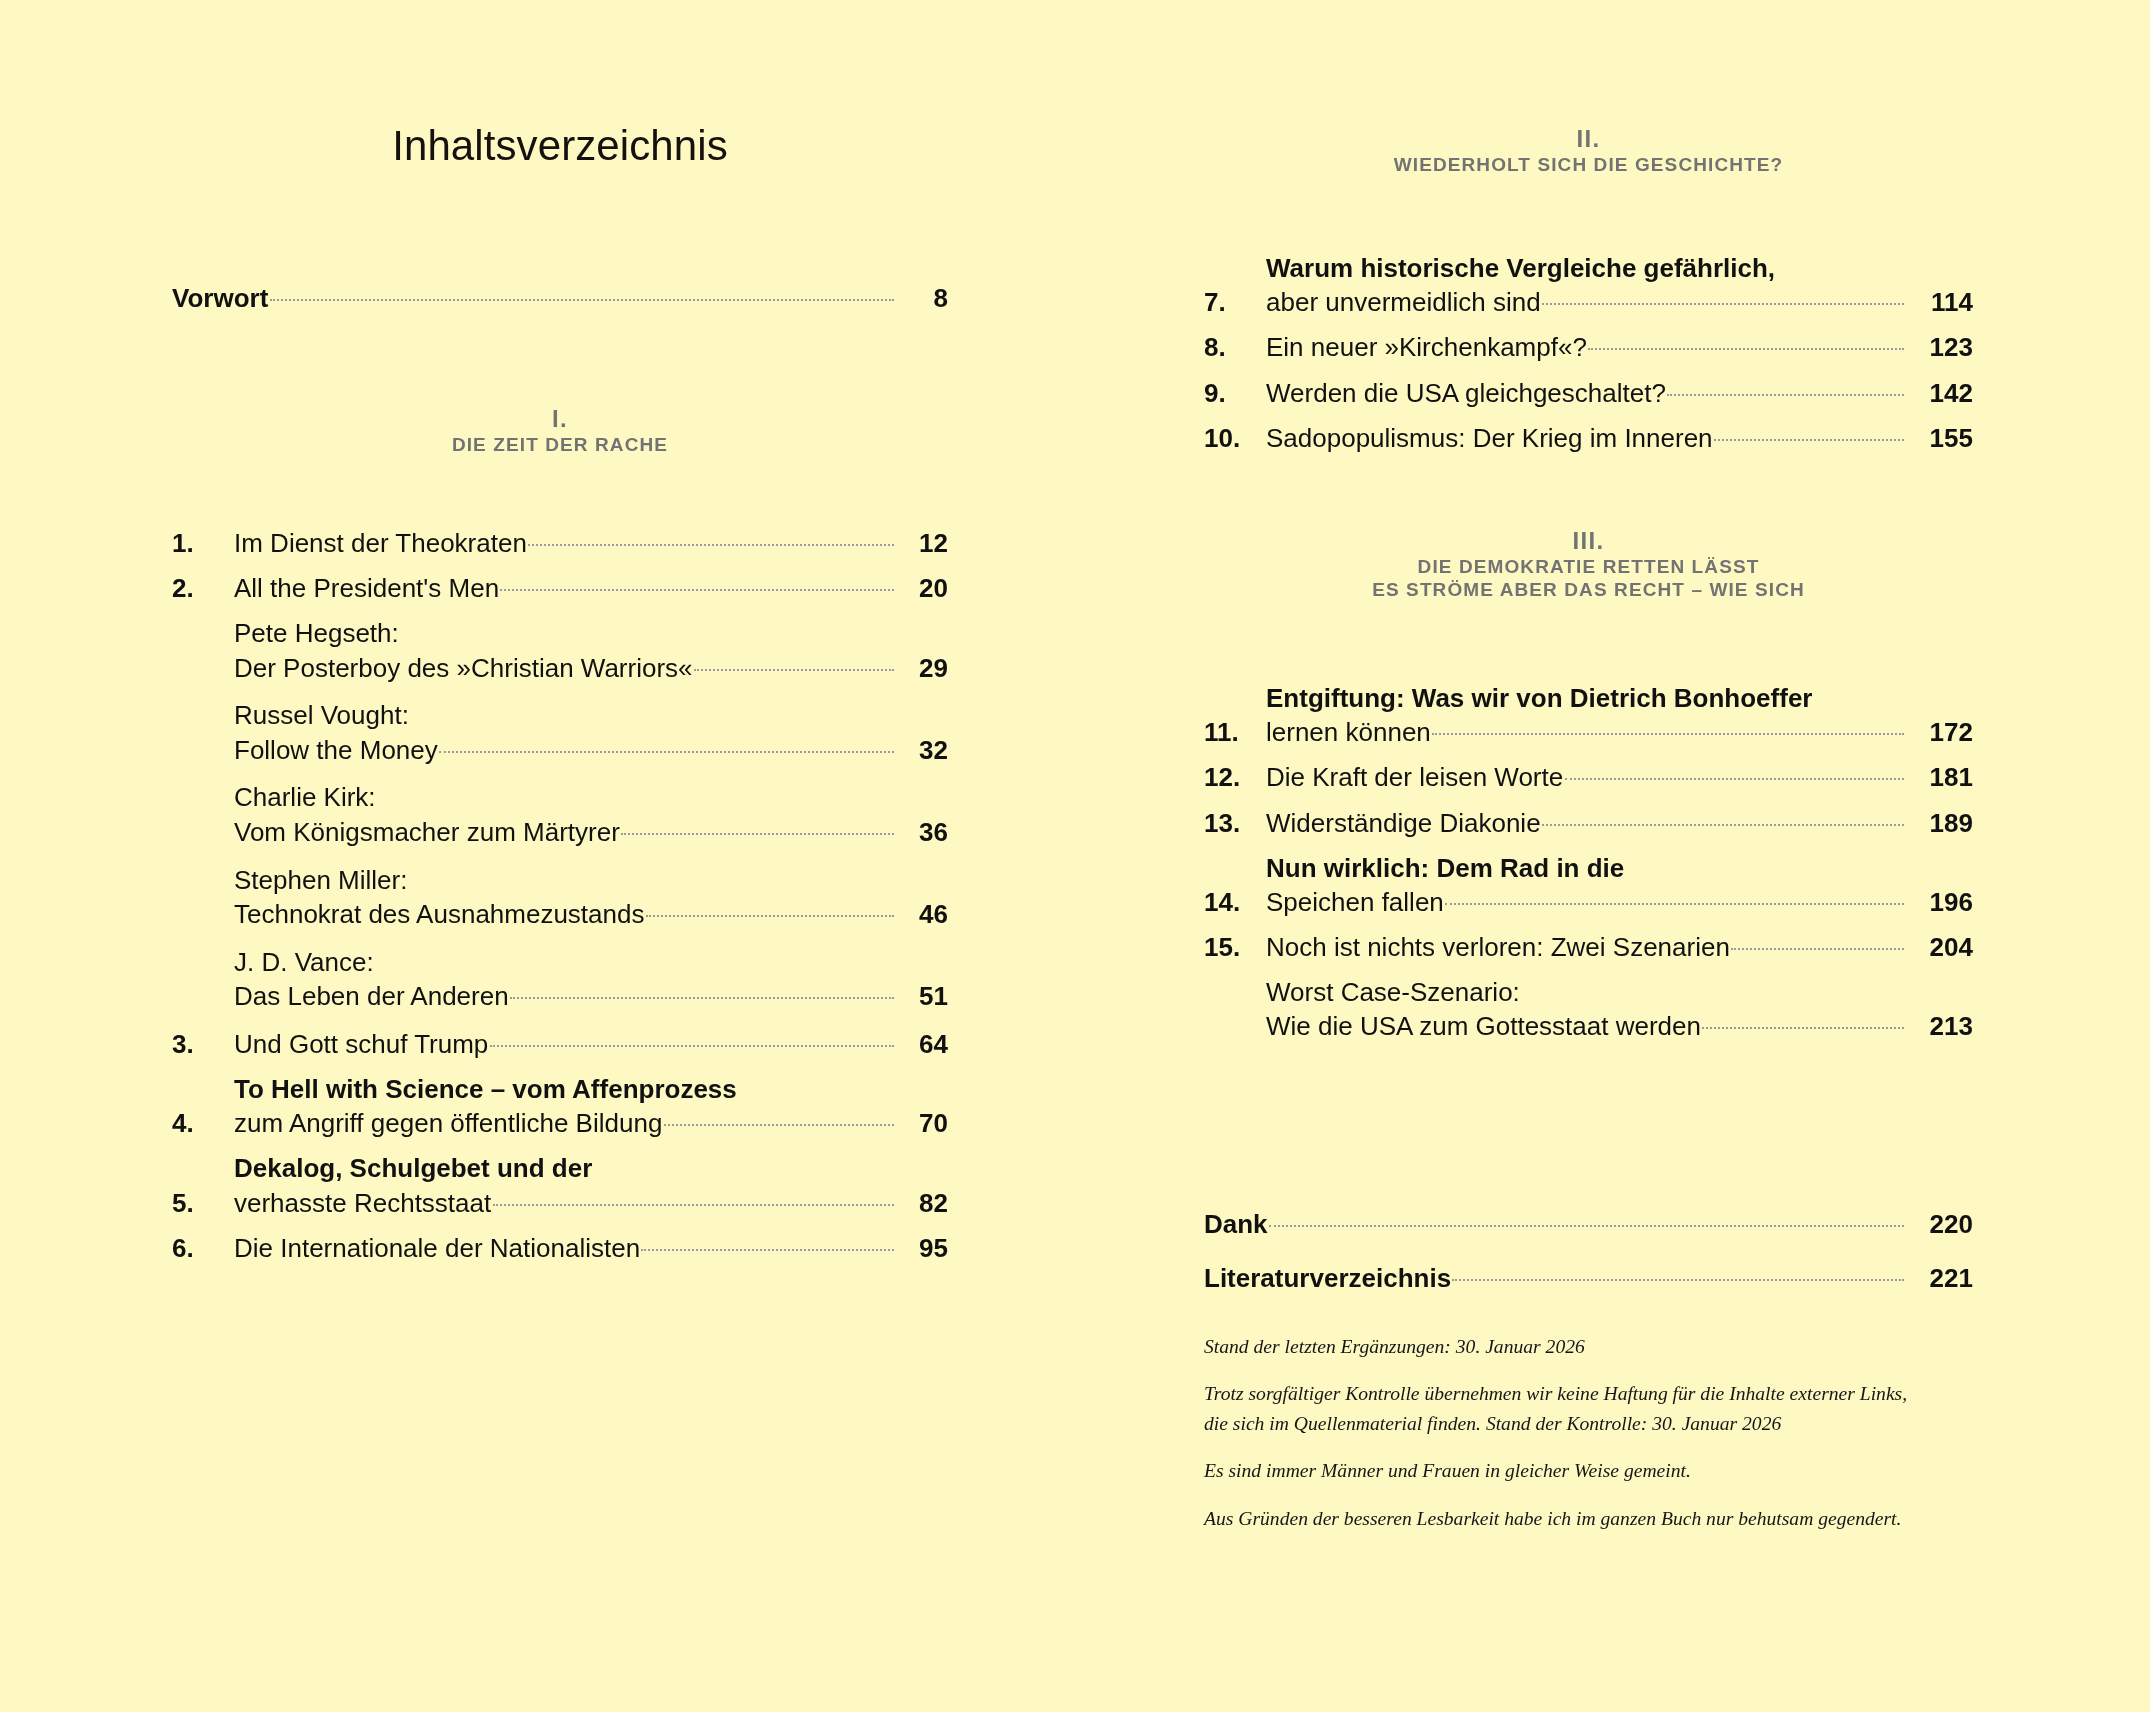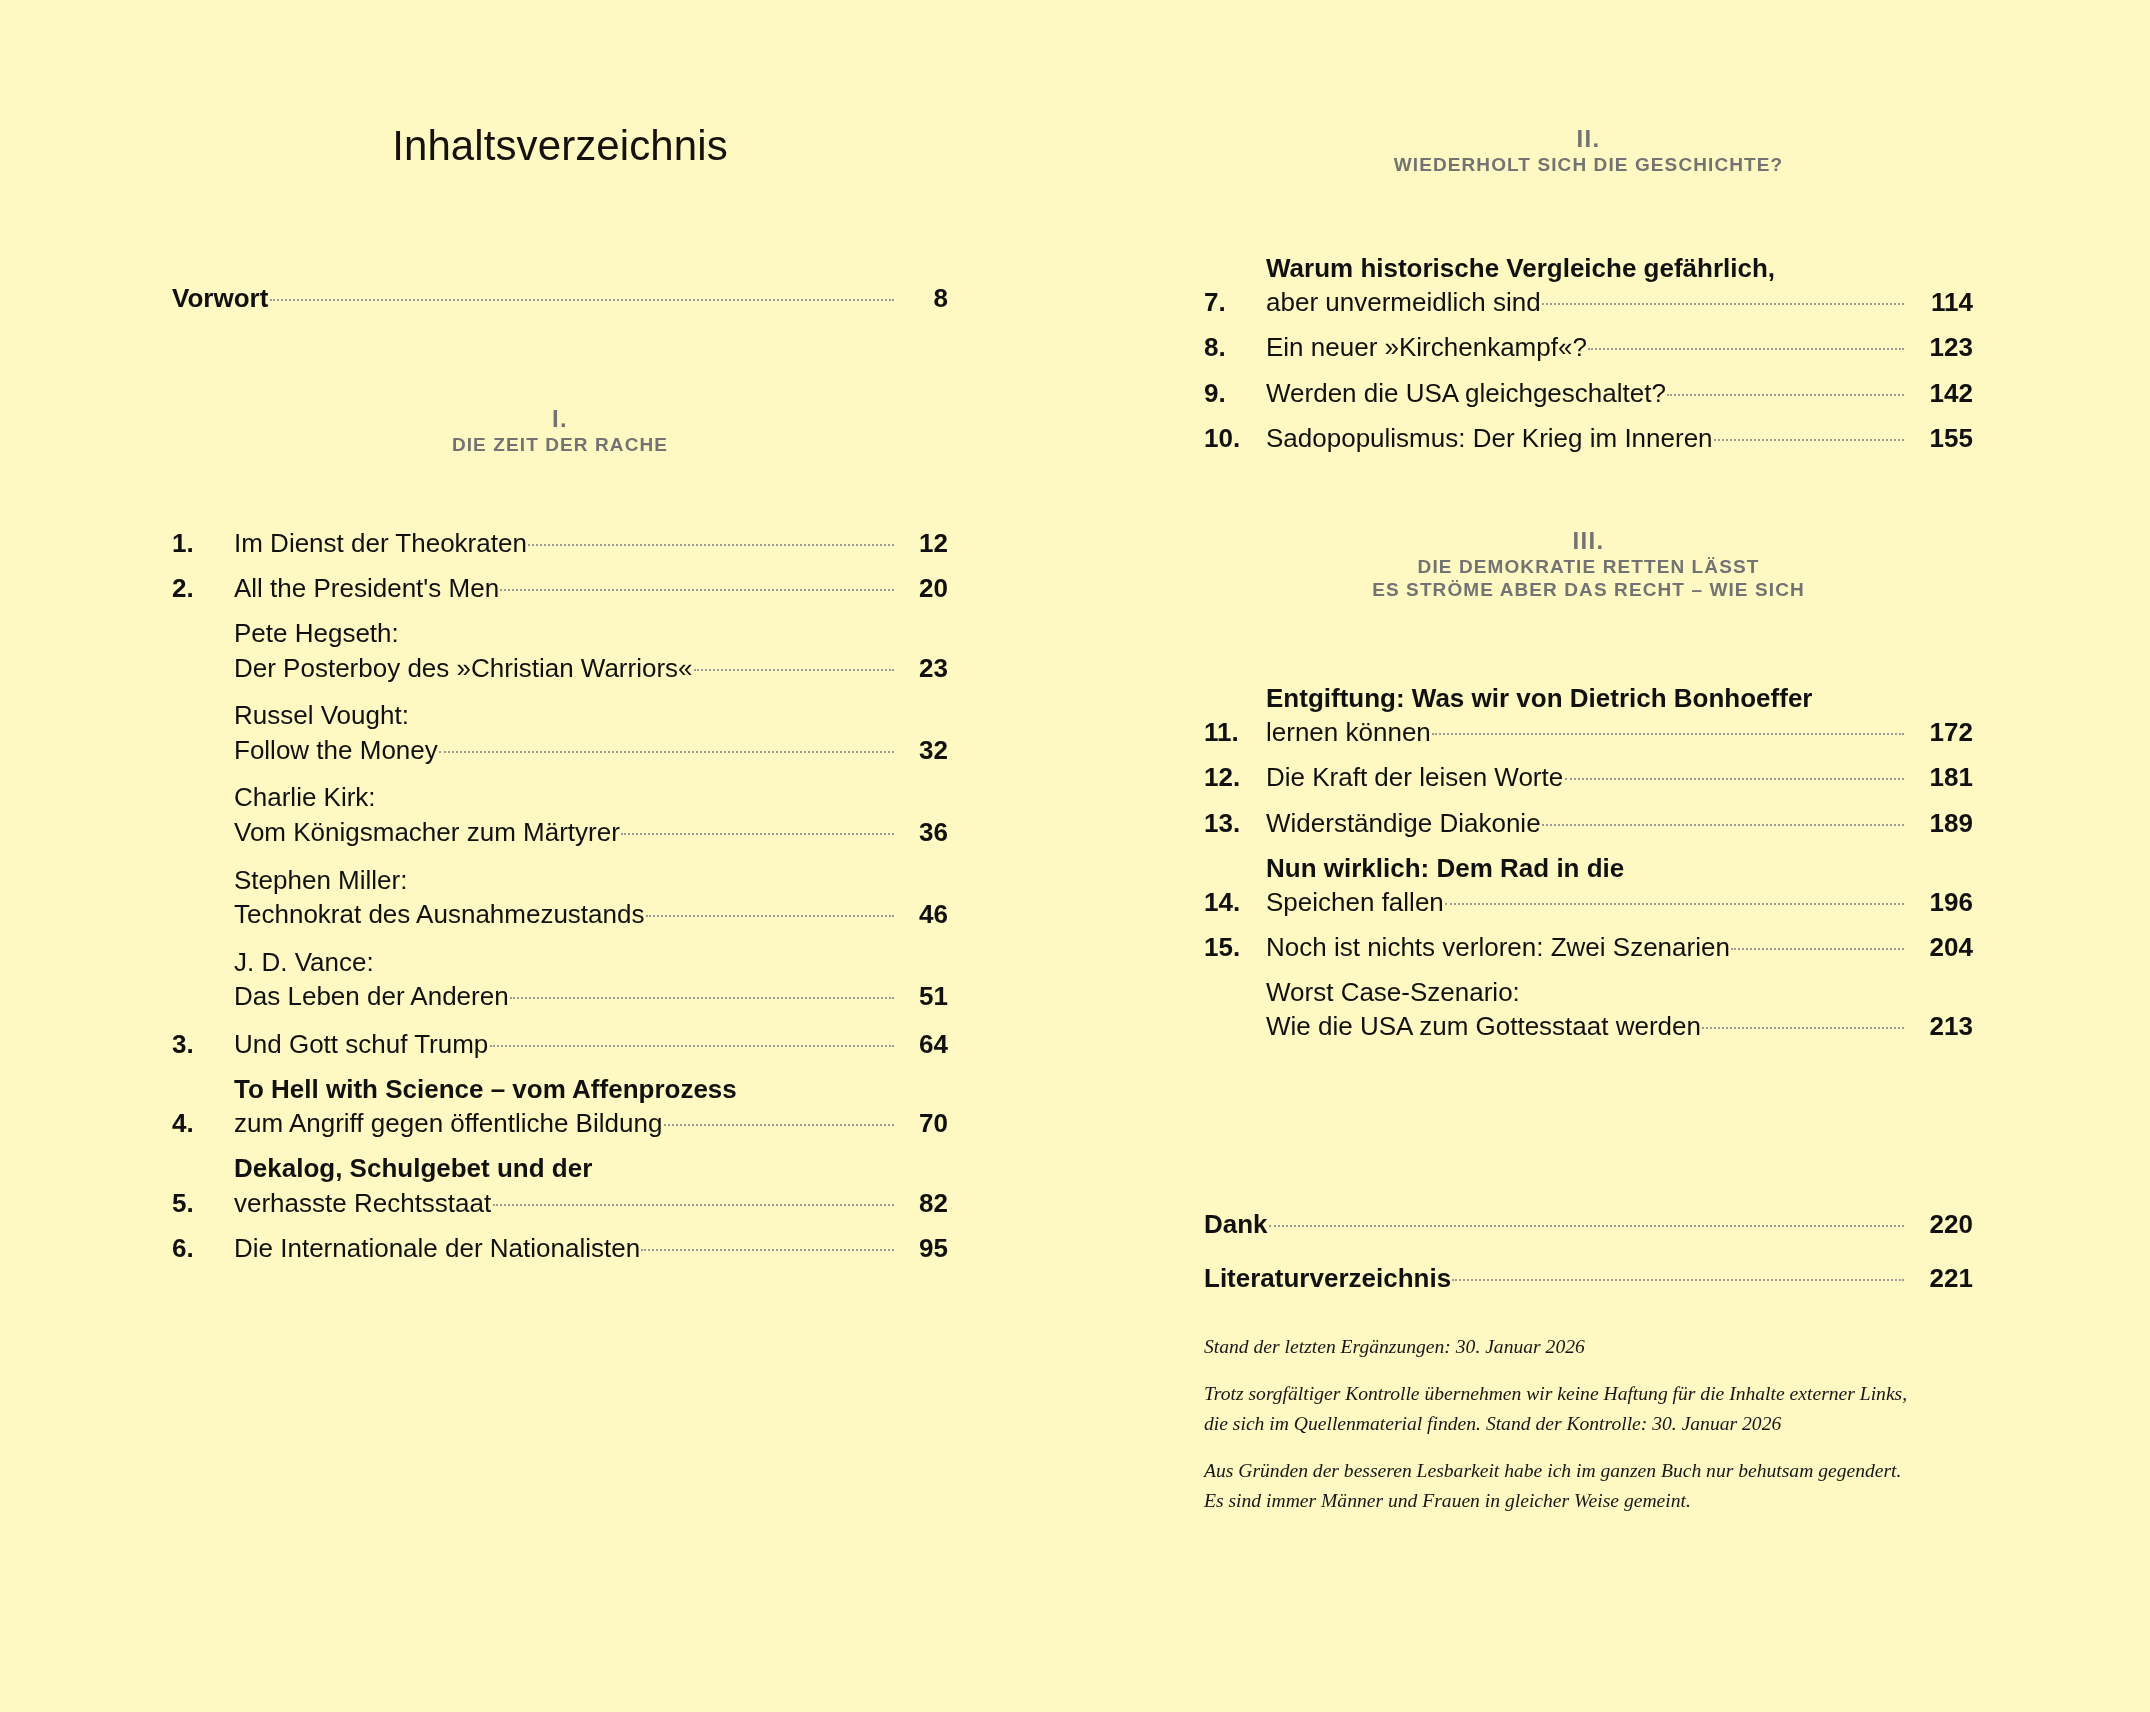--- a/index.html
+++ b/index.html
@@ -192,21 +192,21 @@
         </div>
       </div>
 
       <div class="toc-row subentry">
         <div class="toc-num"></div>
         <div class="toc-body">
           <div class="sub-label">Pete Hegseth:</div>
           <div class="toc-line">
             <span class="toc-text">Der Posterboy des »Christian Warriors«</span>
             <span class="toc-dots"></span>
-            <span class="toc-page pagewidth-74">23</span>
+            <span class="toc-page pagewidth-74">29</span>
           </div>
         </div>
       </div>
 
       <div class="toc-row subentry">
         <div class="toc-num"></div>
         <div class="toc-body">
           <div class="sub-label">Russel Vought:</div>
           <div class="toc-line">
             <span class="toc-text">Follow the Money</span>
@@ -465,19 +465,19 @@
             <span class="toc-page pagewidth-96">221</span>
           </div>
         </div>
       </div>
     </div>
 
     <div class="notes" style="position:absolute; top:1332px; left:0; width:769px;">
       <p>Stand der letzten Ergänzungen: 30. Januar 2026</p>
       <p style="margin-bottom:0;">Trotz sorgfältiger Kontrolle übernehmen wir keine Haftung für die Inhalte externer Links,</p>
       <p>die sich im Quellenmaterial finden. Stand der Kontrolle: 30. Januar 2026</p>
+      <p>Es sind immer Männer und Frauen in gleicher Weise gemeint.</p>
       <p style="margin-bottom:0;">Aus Gründen der besseren Lesbarkeit habe ich im ganzen Buch nur behutsam gegendert.</p>
-      <p>Es sind immer Männer und Frauen in gleicher Weise gemeint.</p>
     </div>
 
   </div>
 </div>
 
 
 </body></html>

